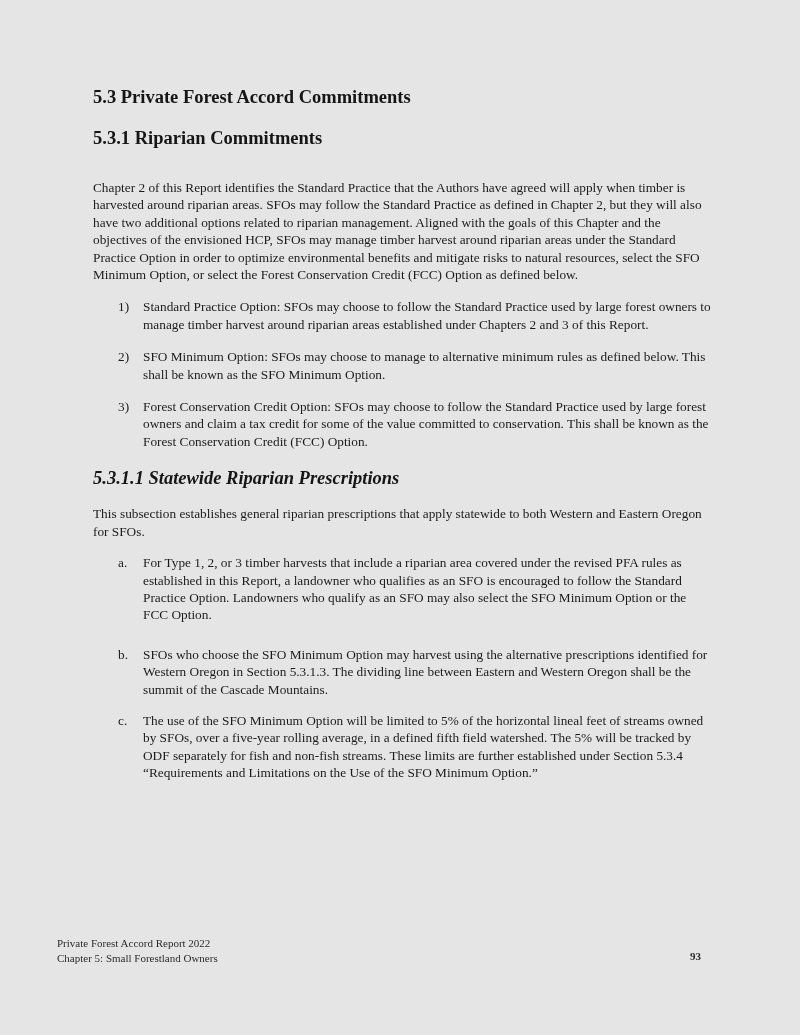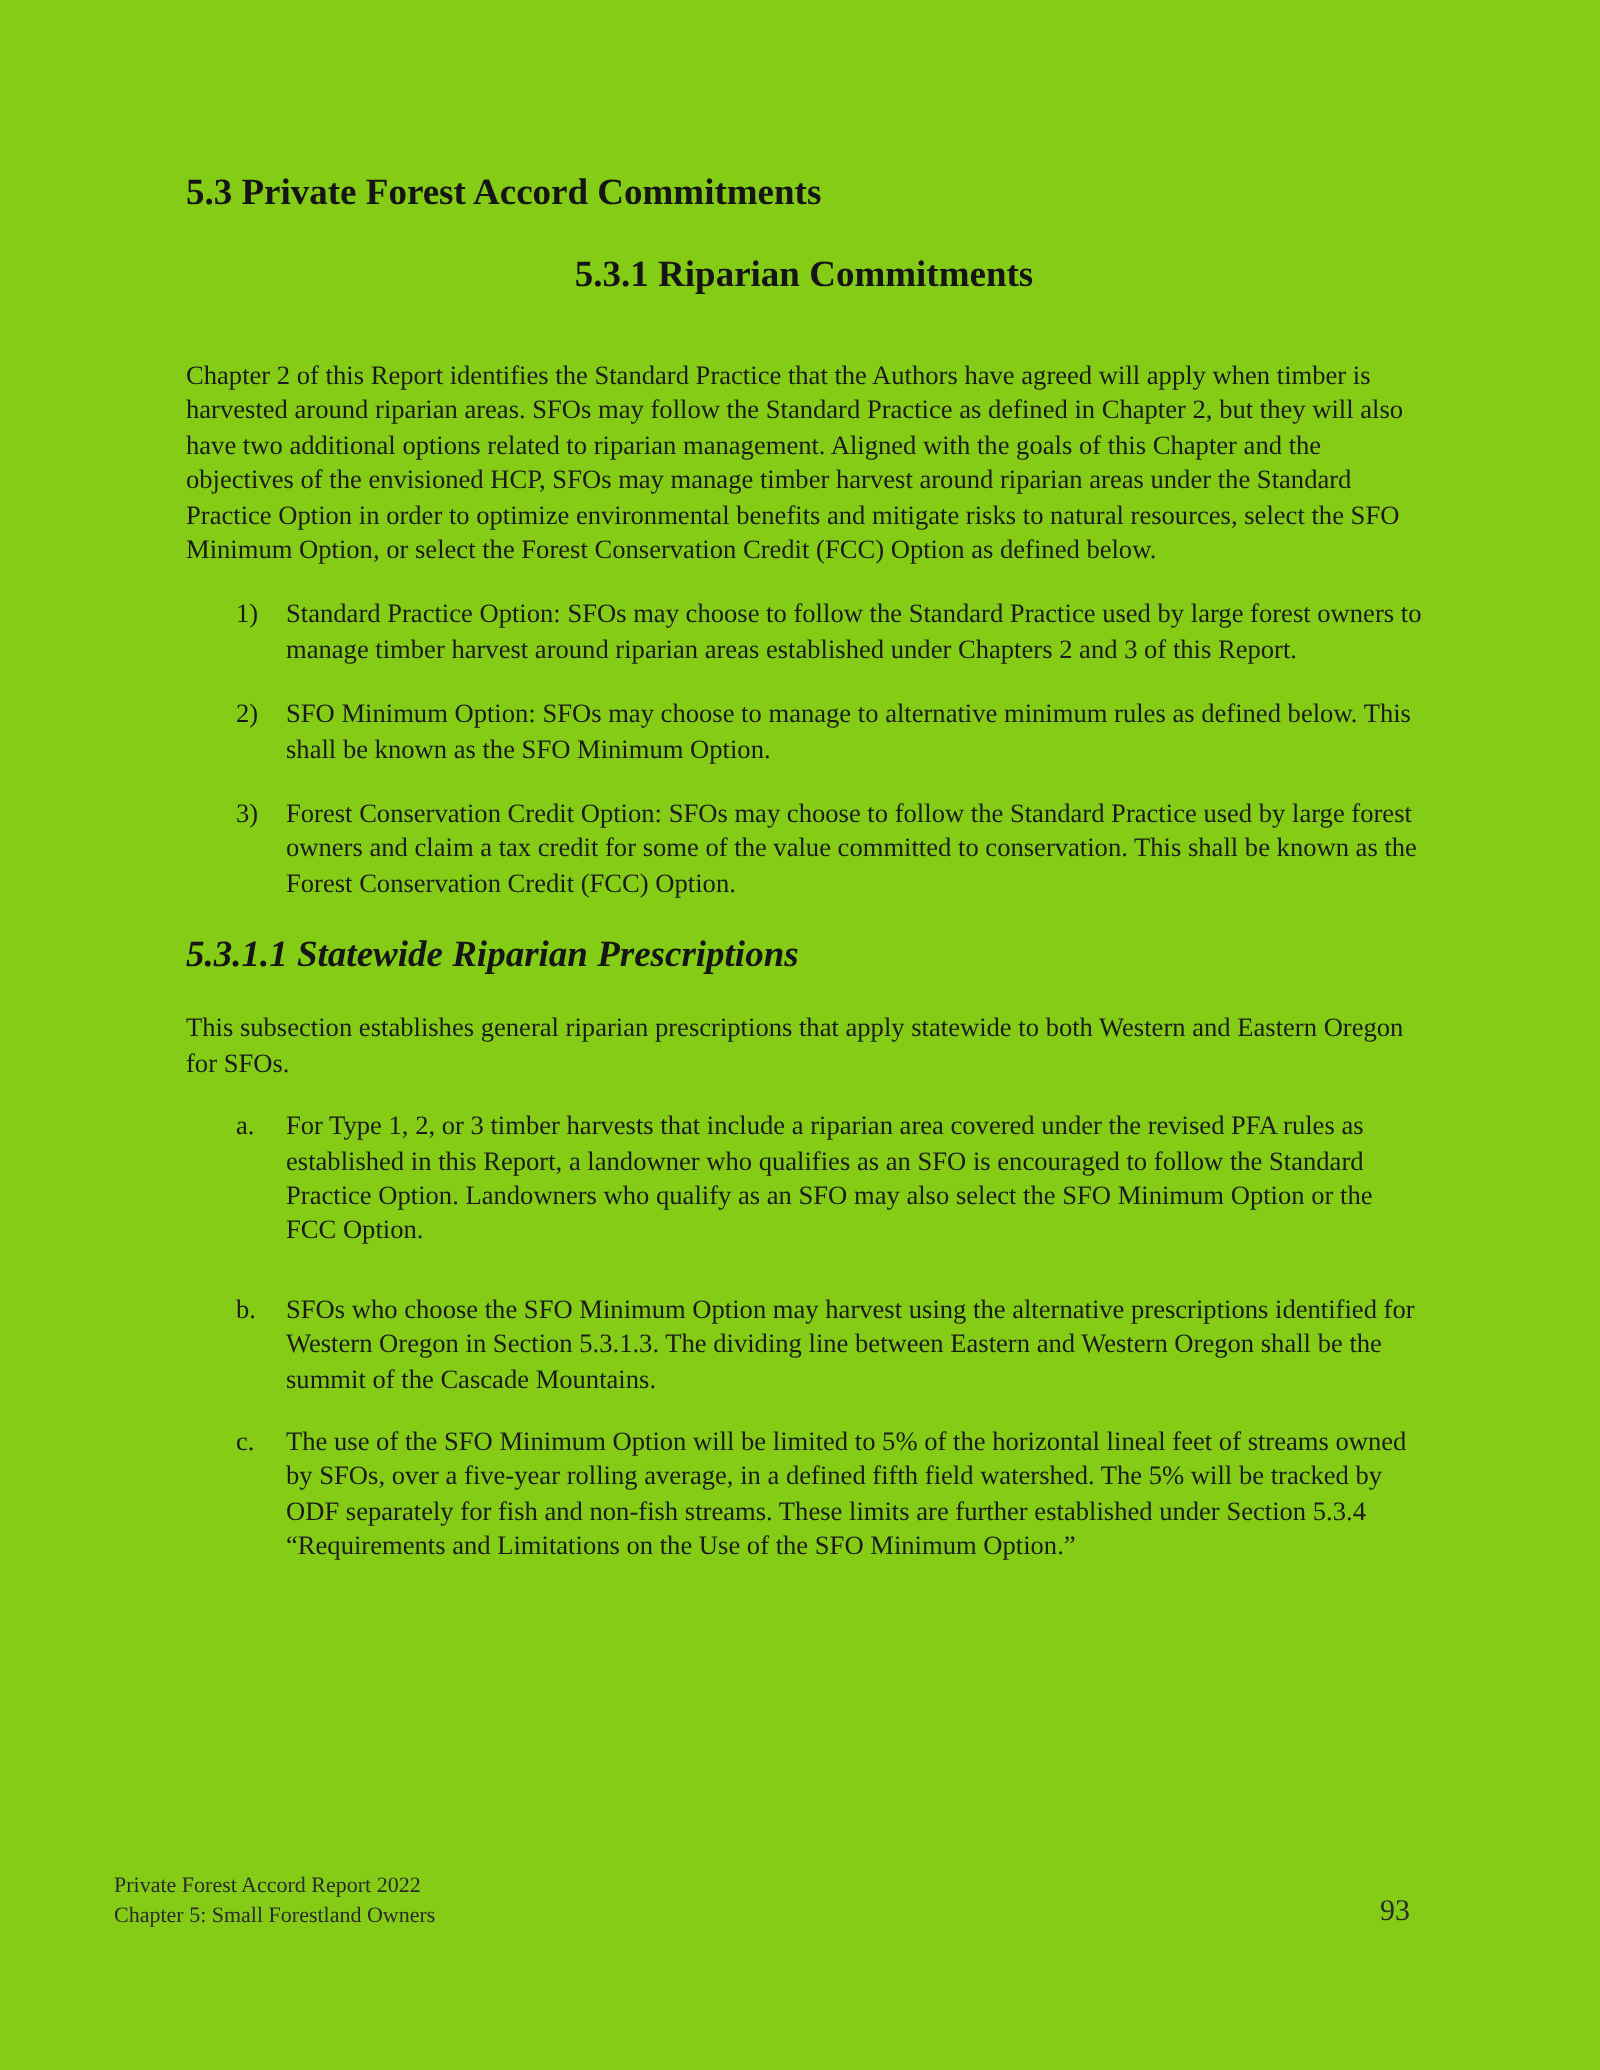--- a/index.html
+++ b/index.html
@@ -4,41 +4,41 @@
 <style>
   html, body {
     margin: 0;
     padding: 0;
     background: #ffffff;
   }
   .page {
     position: relative;
     width: 800px;
     height: 1035px;
-    background: #84cc16;
+    background: #e5e5e5;
     font-family: "Liberation Serif", serif;
     color: #1b1b1b;
     overflow: hidden;
   }
   .content {
     position: absolute;
     left: 93px;
     top: 0;
     width: 618px;
   }
   h1, h2, h3 {
     font-family: "Liberation Serif", serif;
     font-weight: bold;
     font-size: 18.5px;
     line-height: 22px;
     color: #151515;
     margin: 0;
   }
   .h-section    { margin-top: 86px; }
-  .h-subsection { margin-top: 19px; text-align: center; }
+  .h-subsection { margin-top: 19px; }
   .h-subsub     { margin-top: 17px; font-style: italic; }
   p {
     font-size: 13.3px;
     line-height: 17.4px;
     margin: 0;
   }
   .p-intro        { margin-top: 30px; }
   .p-options      { margin-top: 21px; }
   .p-statewide    { margin-top: 16px; }
   .list {
@@ -66,23 +66,24 @@
     left: 57px;
     top: 936px;
     font-size: 11px;
     line-height: 14.5px;
     color: #2b2b2b;
   }
   .page-number {
     position: absolute;
     left: 690px;
     top: 949px;
-    font-size: 15px;
+    font-size: 11px;
     line-height: 14.5px;
     color: #2b2b2b;
+    font-weight: bold;
   }
 </style>
 </head>
 <body>
 
 <div class="page">
   <div class="content">
 
     <h1 class="h-section">5.3 Private Forest Accord Commitments</h1>
 

